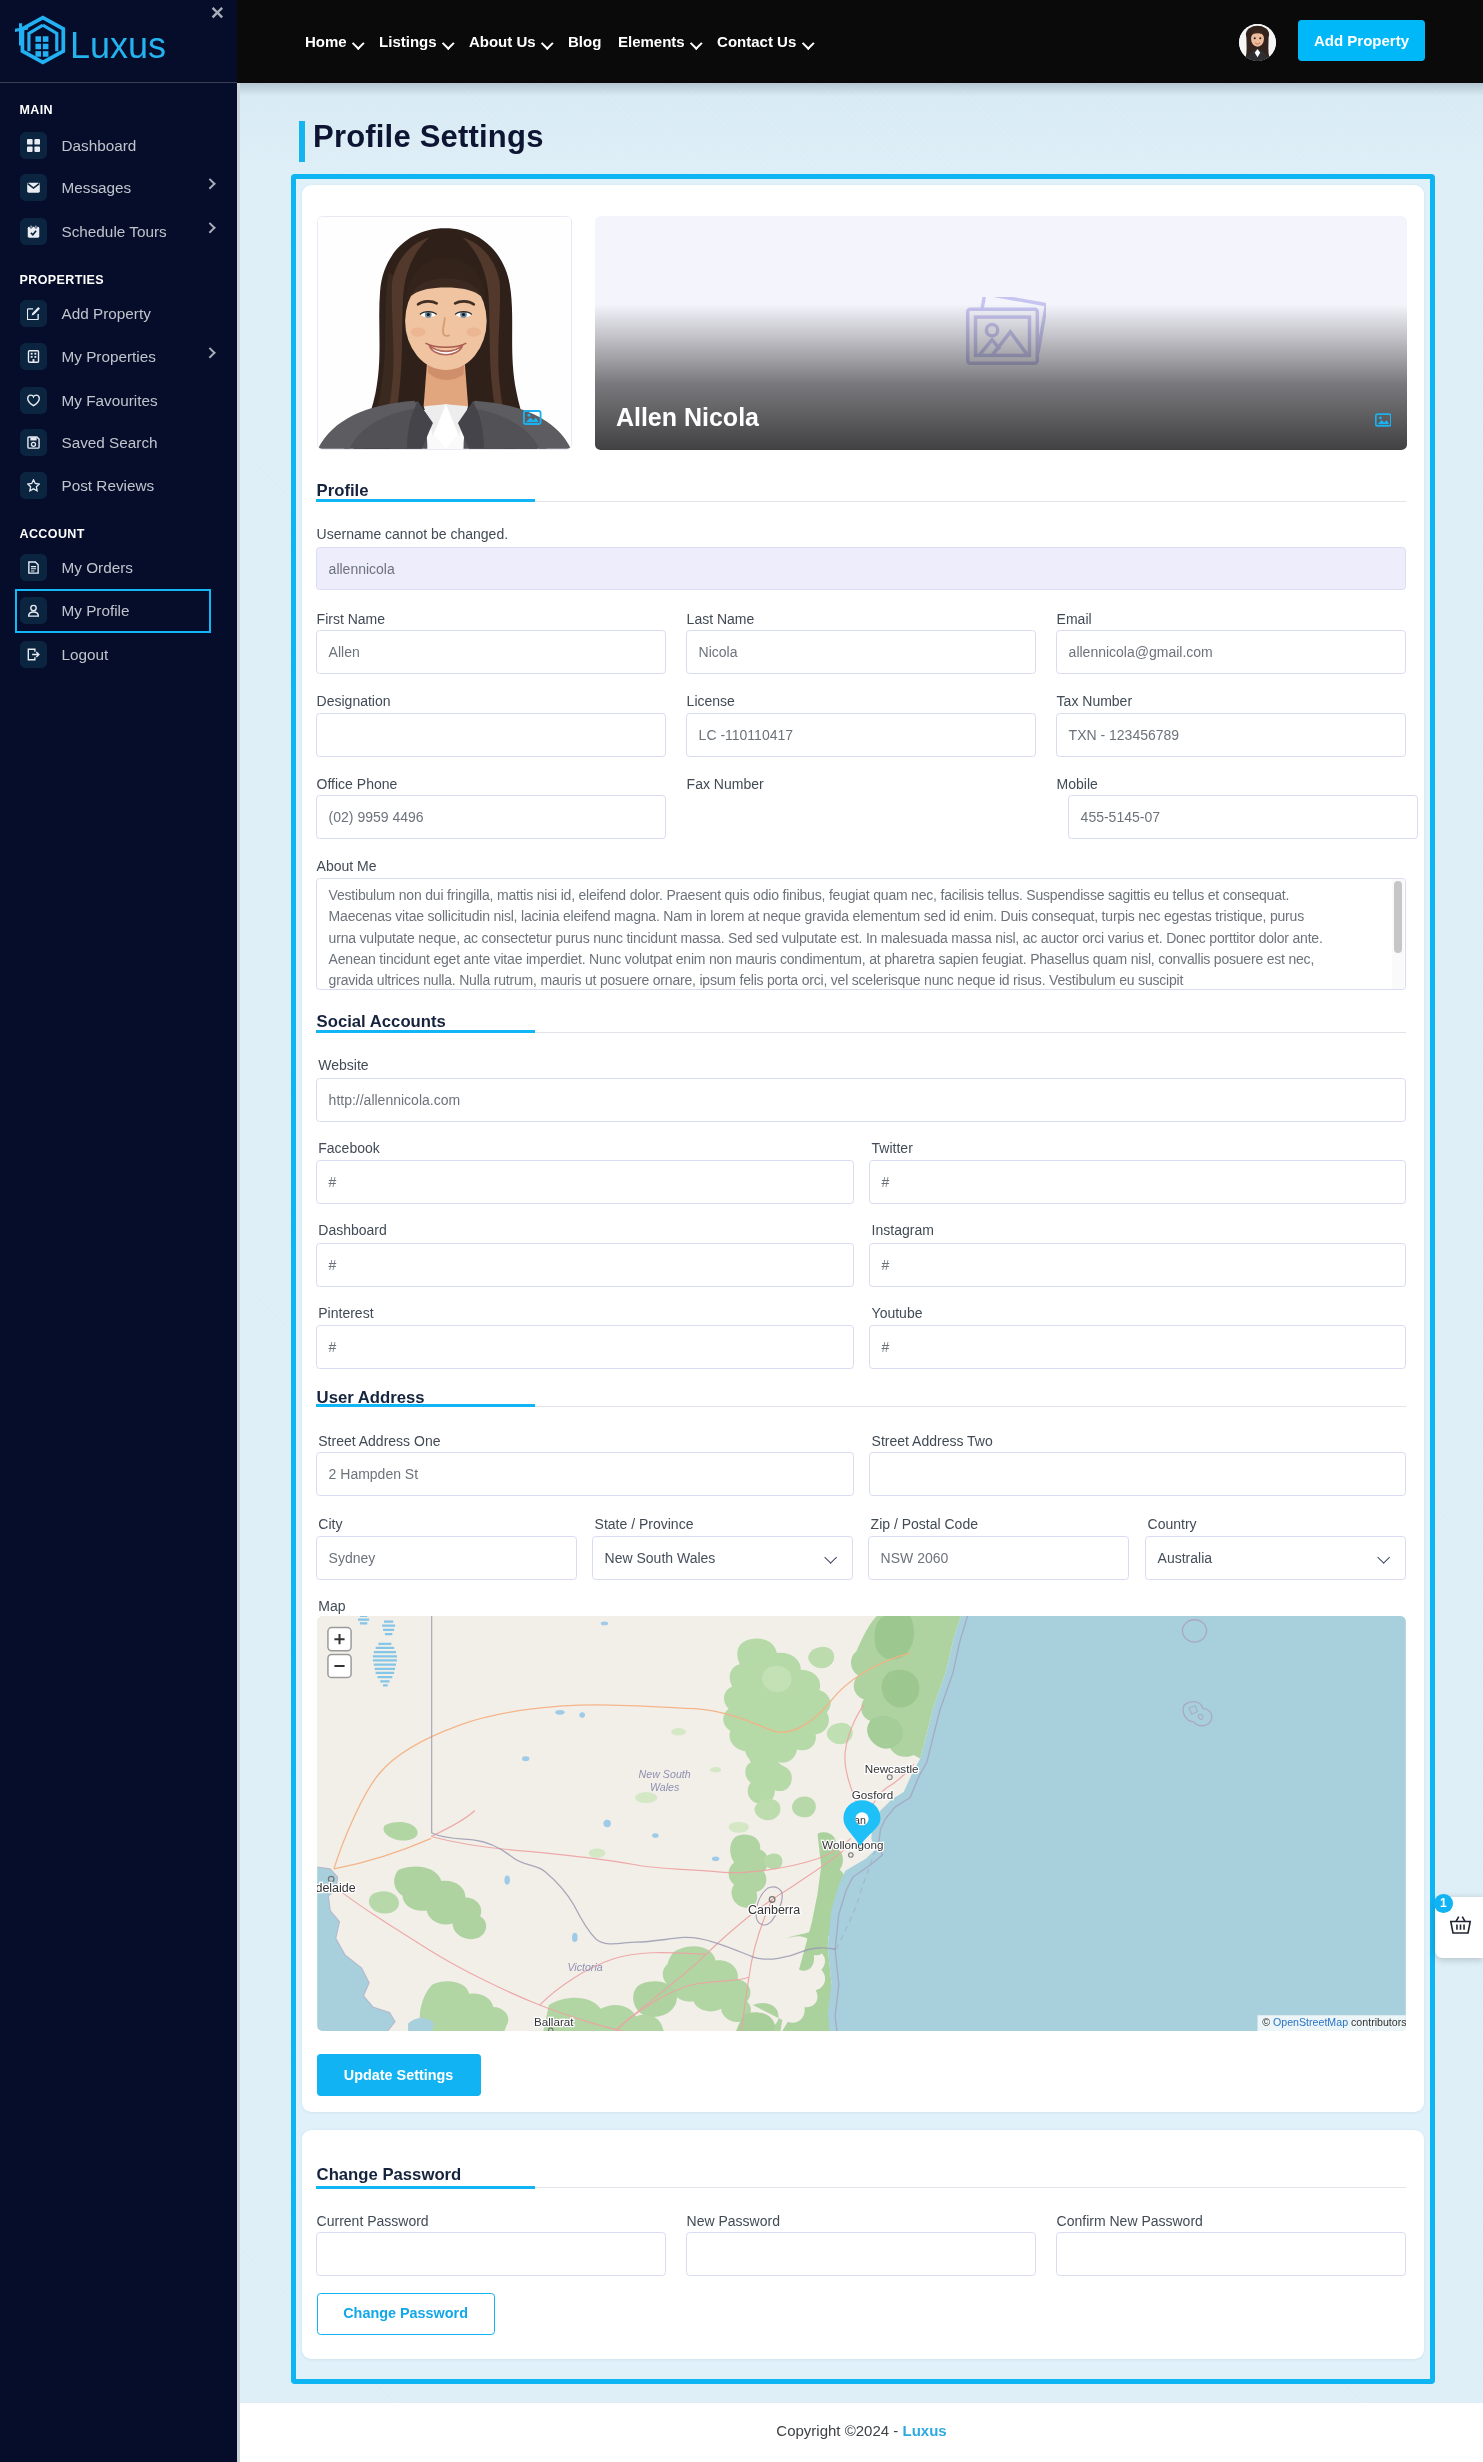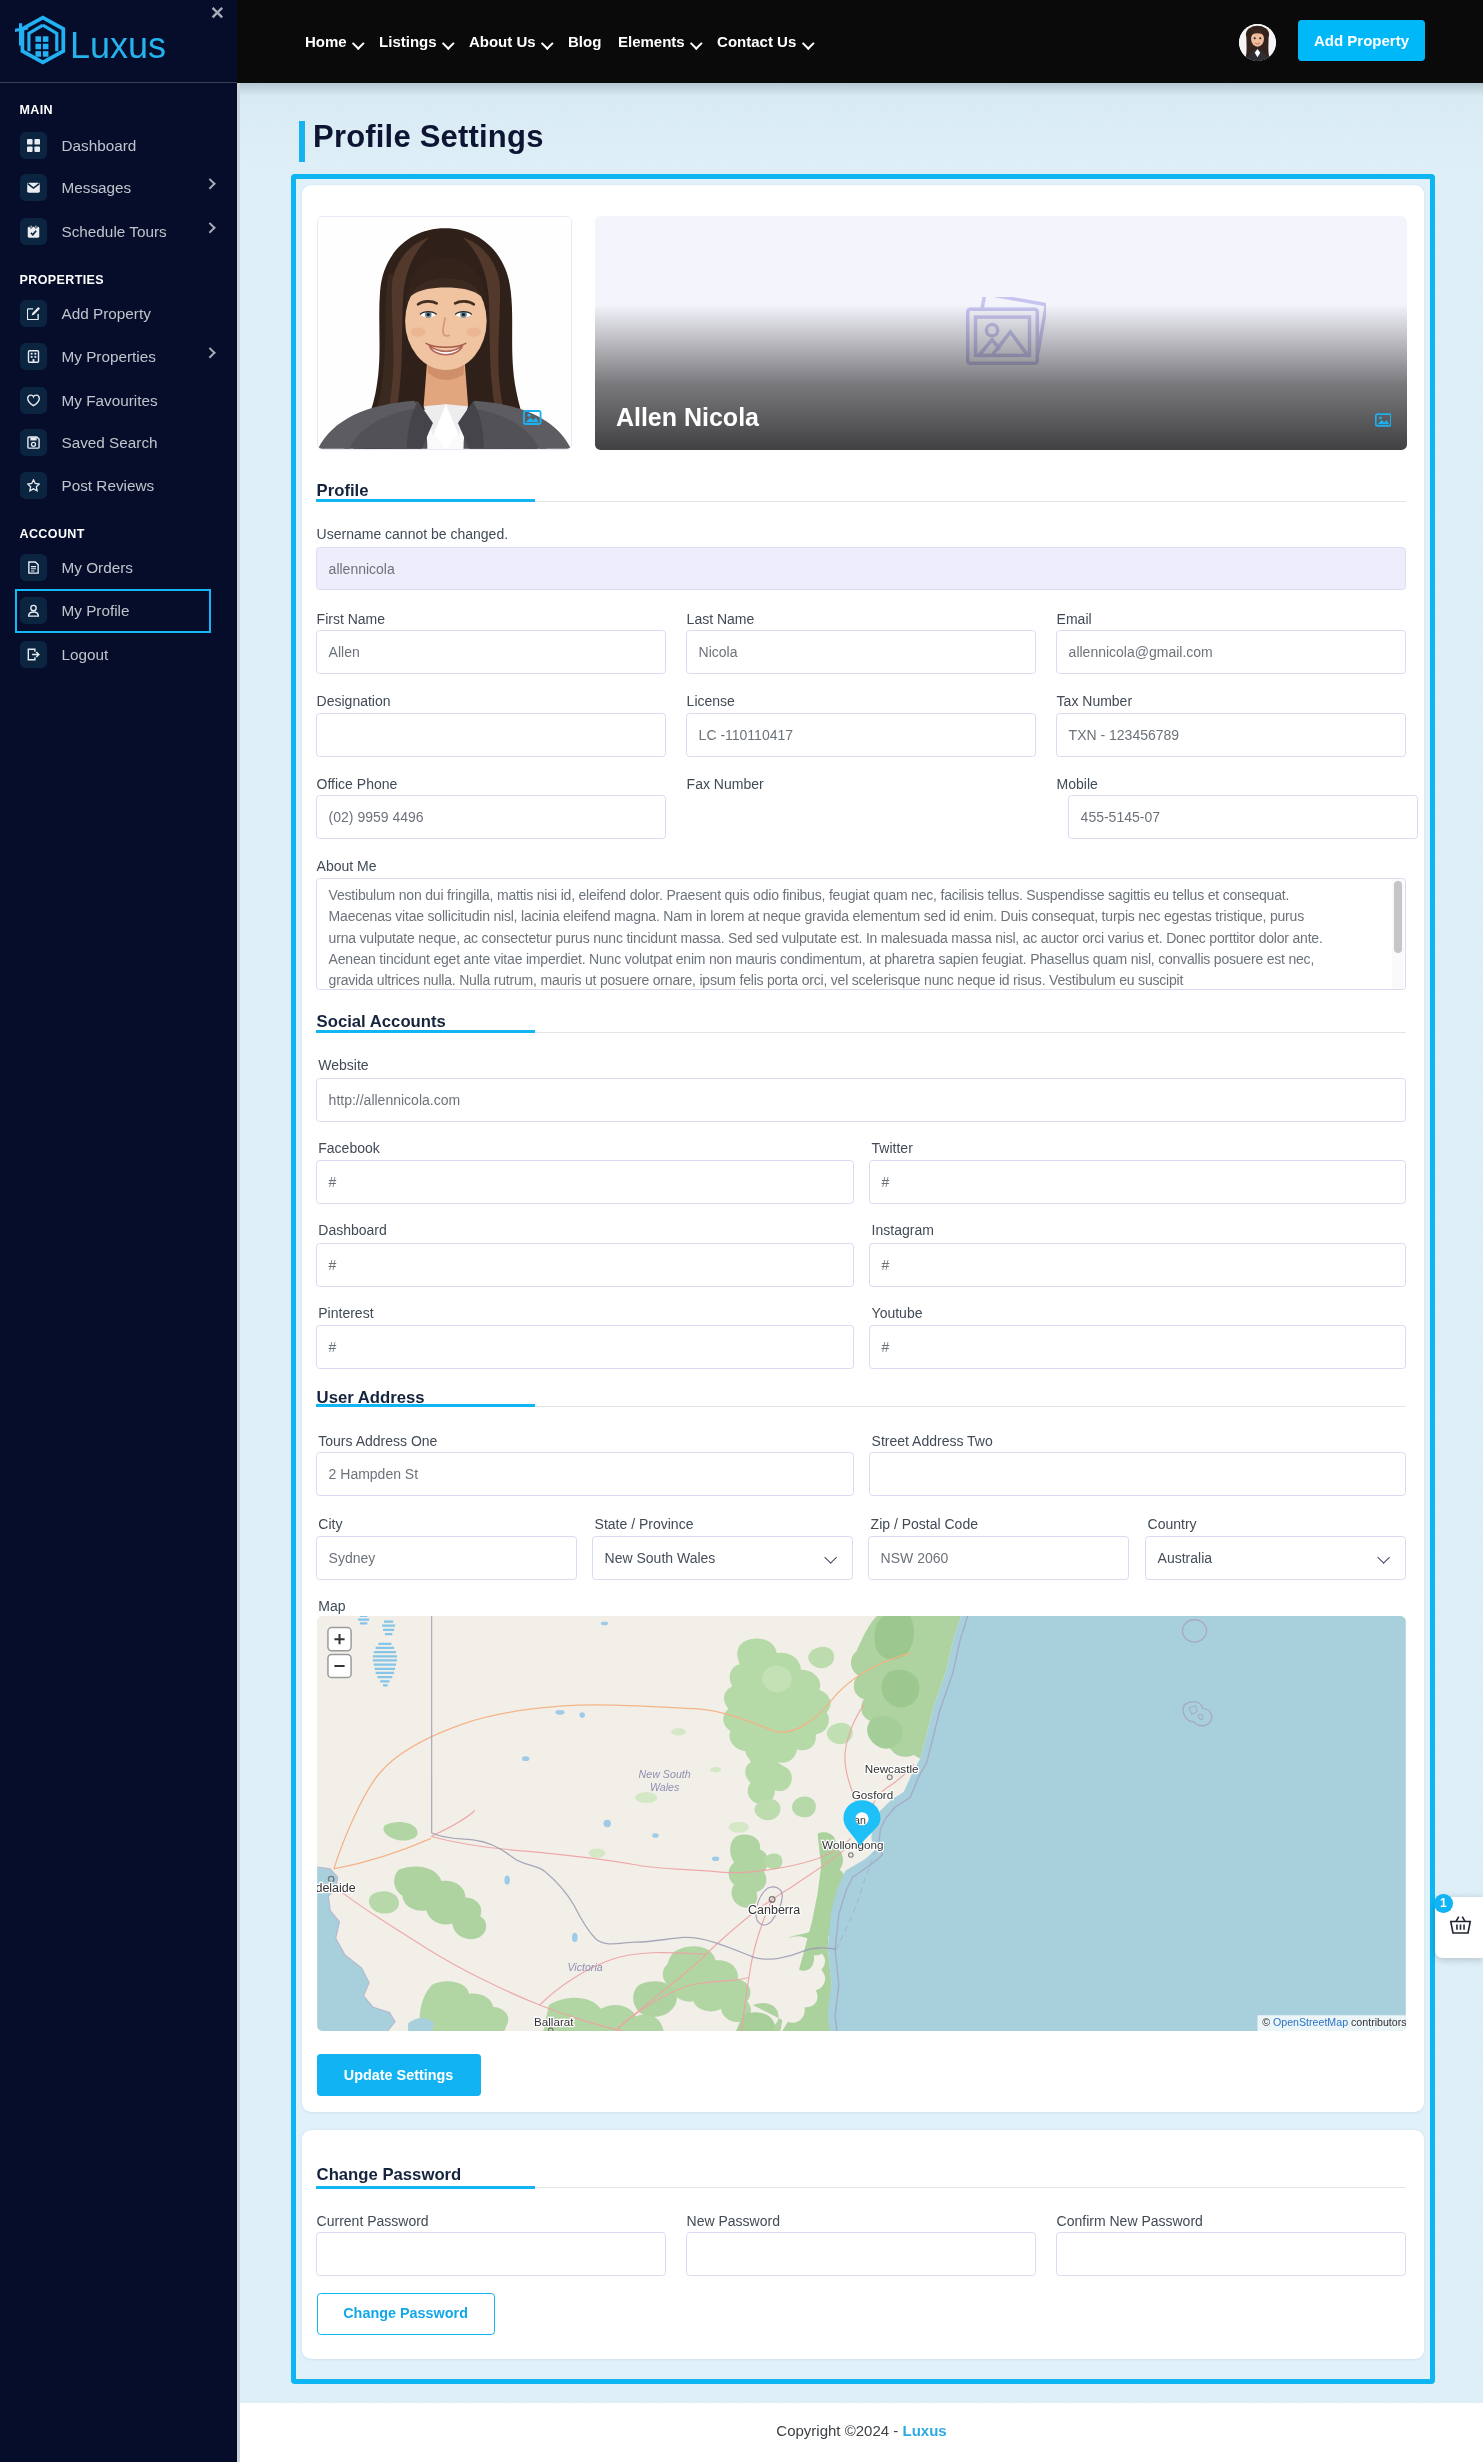--- a/index.html
+++ b/index.html
@@ -396,21 +396,21 @@
     <div class="flabel" style="left:16.7px;top:1120px">Pinterest</div>
     <div class="flabel" style="left:570px;top:1120px">Youtube</div>
     <div class="finput" style="left:14px;top:1140px;width:538px">#</div>
     <div class="finput" style="left:567px;top:1140px;width:537px">#</div>
 
     <div class="shead" style="left:15px;top:1203px">User Address</div>
     <div class="hrline" style="left:14px;top:1221px;width:1090px">
         <div class="cy"></div>
       </div>
 
-    <div class="flabel" style="left:16.7px;top:1248px">Tours Address One</div>
+    <div class="flabel" style="left:16.7px;top:1248px">Street Address One</div>
     <div class="flabel" style="left:570px;top:1248px">Street Address Two</div>
     <div class="finput" style="left:14px;top:1267px;width:538px">2 Hampden St</div>
     <div class="finput" style="left:567px;top:1267px;width:537px"></div>
 
     <div class="flabel" style="left:16.7px;top:1331px">City</div>
     <div class="flabel" style="left:293px;top:1331px">State / Province</div>
     <div class="flabel" style="left:569px;top:1331px">Zip / Postal Code</div>
     <div class="flabel" style="left:846px;top:1331px">Country</div>
     <div class="finput" style="left:14px;top:1351px;width:261px">Sydney</div>
     <div class="finput fsel" style="left:290px;top:1351px;width:261px;color:#454e59">New South Wales</div>

